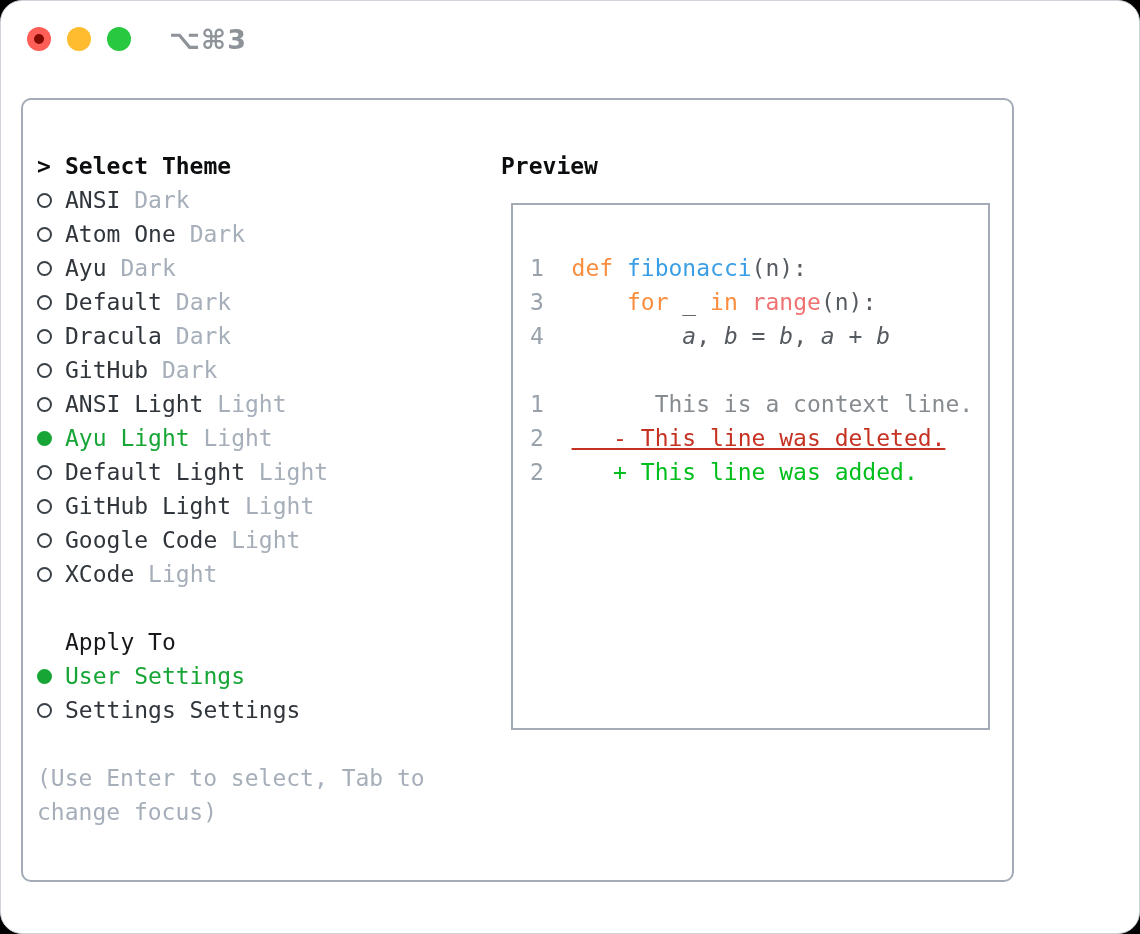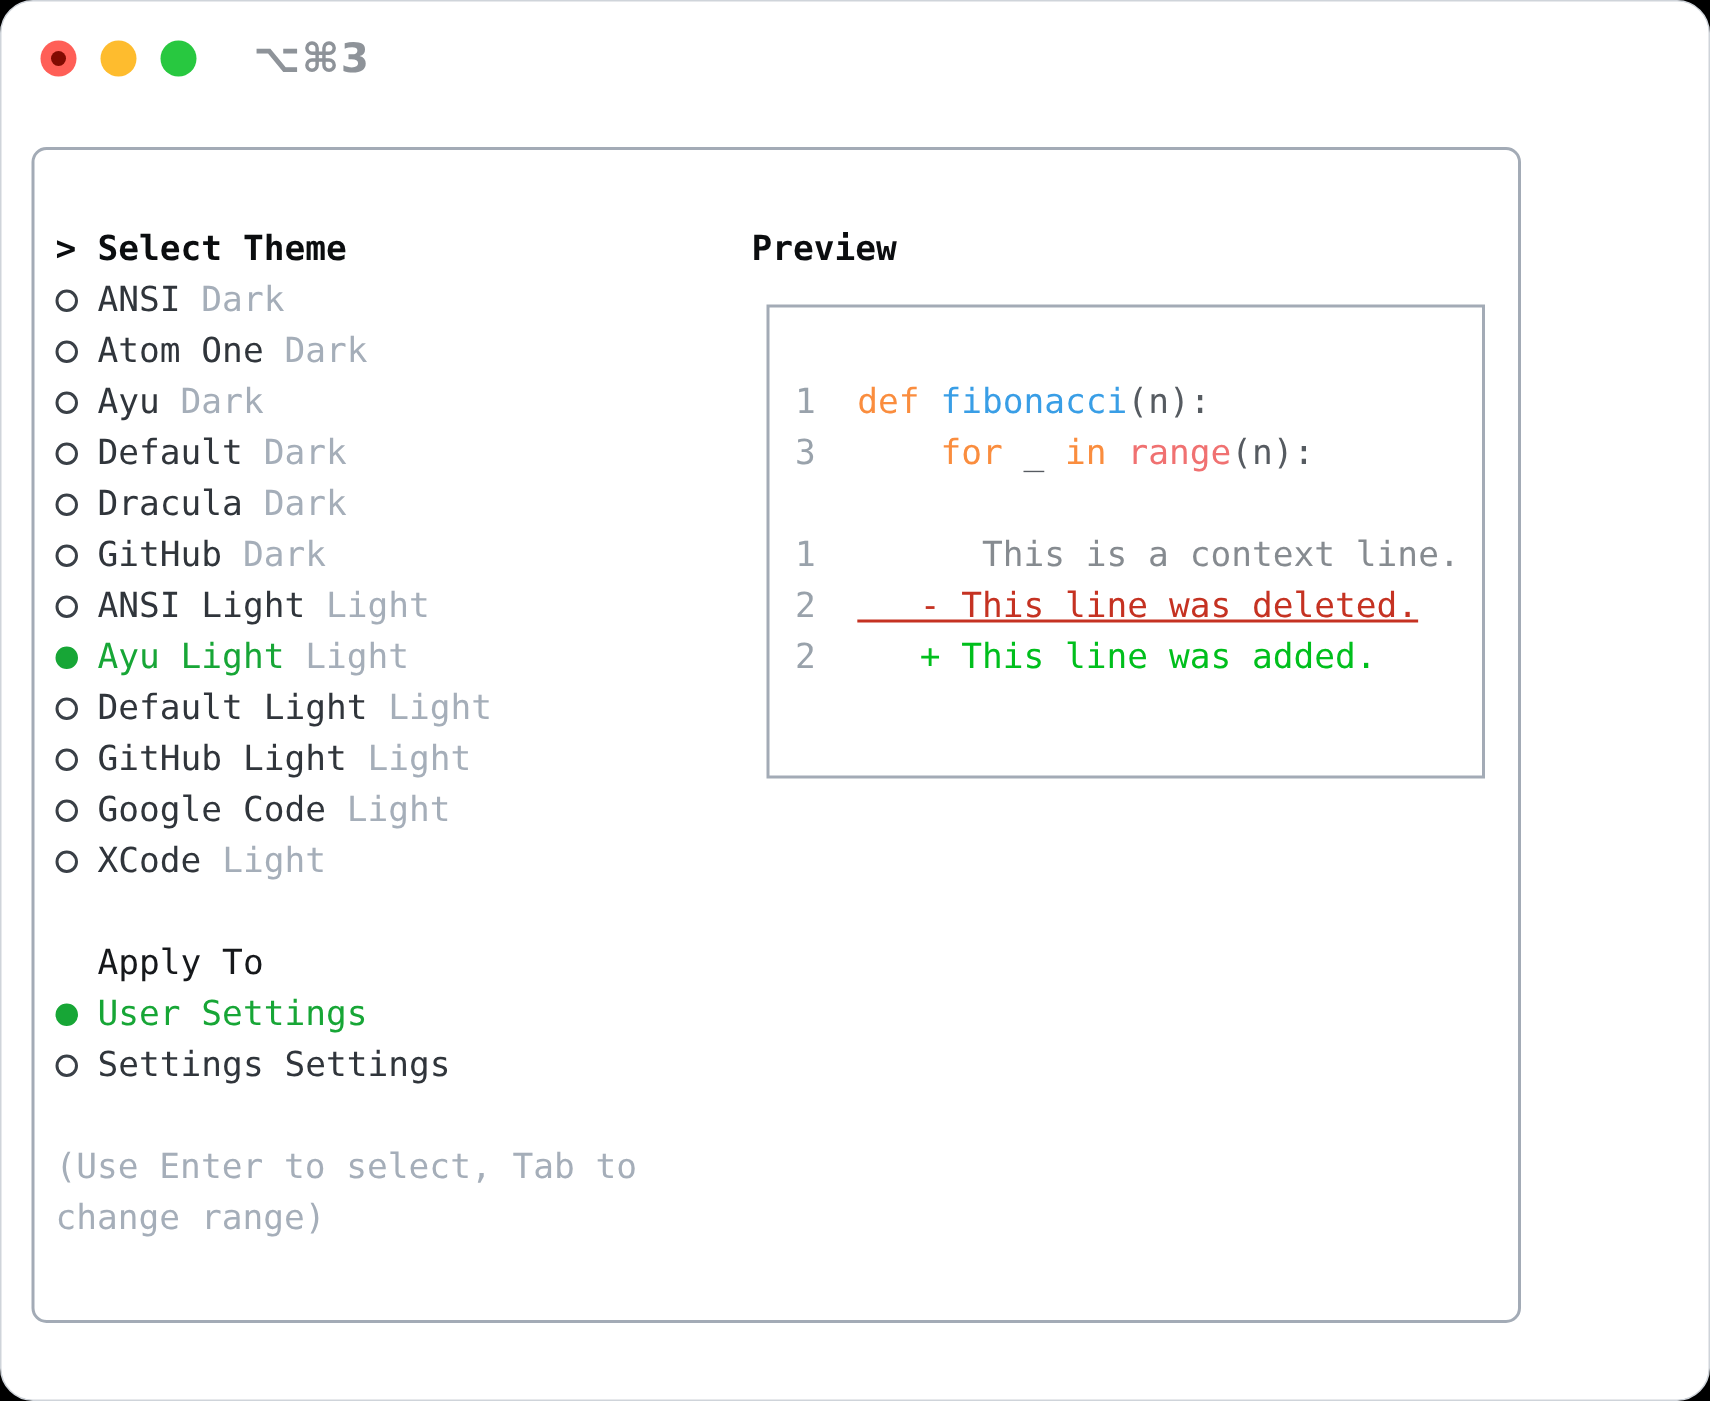--- a/index.html
+++ b/index.html
@@ -33,21 +33,21 @@
        border:2px solid var(--radio_ring,#3a4047);}
   .dot.on{background:var(--green_selected,#17a636);border-color:var(--green_selected,#17a636);}
   .hdr{font-weight:bold;color:var(--header_black,#0b0d0f);}
   .apply-hdr{color:#16181b;}
   .name{color:var(--list_name,#30353b);text-align:center;}
   .name.sel{color:var(--green_selected,#17a636);}
   .suffix{color:var(--list_suffix,#a5aeb9);margin-left:1ch;}
   .spacer{height:34px;}
   .hint-line{height:34px;line-height:34px;white-space:pre;color:var(--hint_gray,#a5aeb9);}
   
-  .code-box{margin:20px 0 0 10px;width:479px;height:316px;box-sizing:border-box;
+  .code-box{margin:20px 0 0 10px;width:479px;height:527px;box-sizing:border-box;
             border:2px solid var(--panel_border,#a3abb6);padding:46px 0 0 17px;overflow:hidden;}
   .code-line{height:34px;line-height:34px;white-space:pre;}
   .ln{display:inline-block;width:1ch;color:var(--line_number,#99a2ab);}
   .c-kw{color:var(--syntax_keyword,#fa8d3e);}
   .c-fn{color:var(--syntax_function,#399ee6);}
   .c-special{color:var(--syntax_special,#f07171);}
   .c-num{color:var(--syntax_number,#a37acc);}
   .c-fg{color:var(--code_fg,#565b61);}
   .c-var{color:var(--code_fg,#565b61);font-style:italic;}
   .c-ctx{color:var(--diff_context,#868b90);}
@@ -97,30 +97,31 @@
       </div>
 
       <div id="apply-list">
           <div class="row"><span class="marker"><span class="dot on"></span></span><span class="name sel">User Settings</span></div>
           <div class="row"><span class="marker"><span class="dot"></span></span><span class="name">Settings Settings</span></div>
         </div>
 
       <div class="spacer"></div>
 
       <div class="hint-line">(Use Enter to select, Tab to</div>
-      <div class="hint-line">change range)</div>
+      <div class="hint-line">change focus)</div>
     </div>
 
     <div class="right-col">
       <div class="row">
         <span class="hdr">Preview</span>
       </div>
       <div class="code-box" id="code-box">
           <div class="code-line"><span class="ln">1</span>  <span class="c-kw">def</span><span class="c-fg"> </span><span class="c-fn">fibonacci</span><span class="c-fg">(n):</span></div>
           <div class="code-line"><span class="ln">3</span>  <span class="c-fg">    </span><span class="c-kw">for</span><span class="c-fg"> </span><span class="c-fg">_</span><span class="c-fg"> </span><span class="c-kw">in</span><span class="c-fg"> </span><span class="c-special">range</span><span class="c-fg">(n):</span></div>
+          <div class="code-line"><span class="ln">4</span>  <span class="c-fg">        </span><span class="c-var">a</span><span class="c-fg">, </span><span class="c-var">b</span><span class="c-fg"> = </span><span class="c-var">b</span><span class="c-fg">, </span><span class="c-var">a</span><span class="c-fg"> + </span><span class="c-var">b</span></div>
           <div class="code-line"><span class="ln"></span>  </div>
           <div class="code-line"><span class="ln">1</span>  <span class="c-ctx">      This is a context line.</span></div>
           <div class="code-line"><span class="ln">2</span>  <span class="c-del">   - This line was deleted.</span></div>
           <div class="code-line"><span class="ln">2</span>  <span class="c-add">   + This line was added.</span></div>
         </div>
     </div>
 
   </div>
 </div>
 

